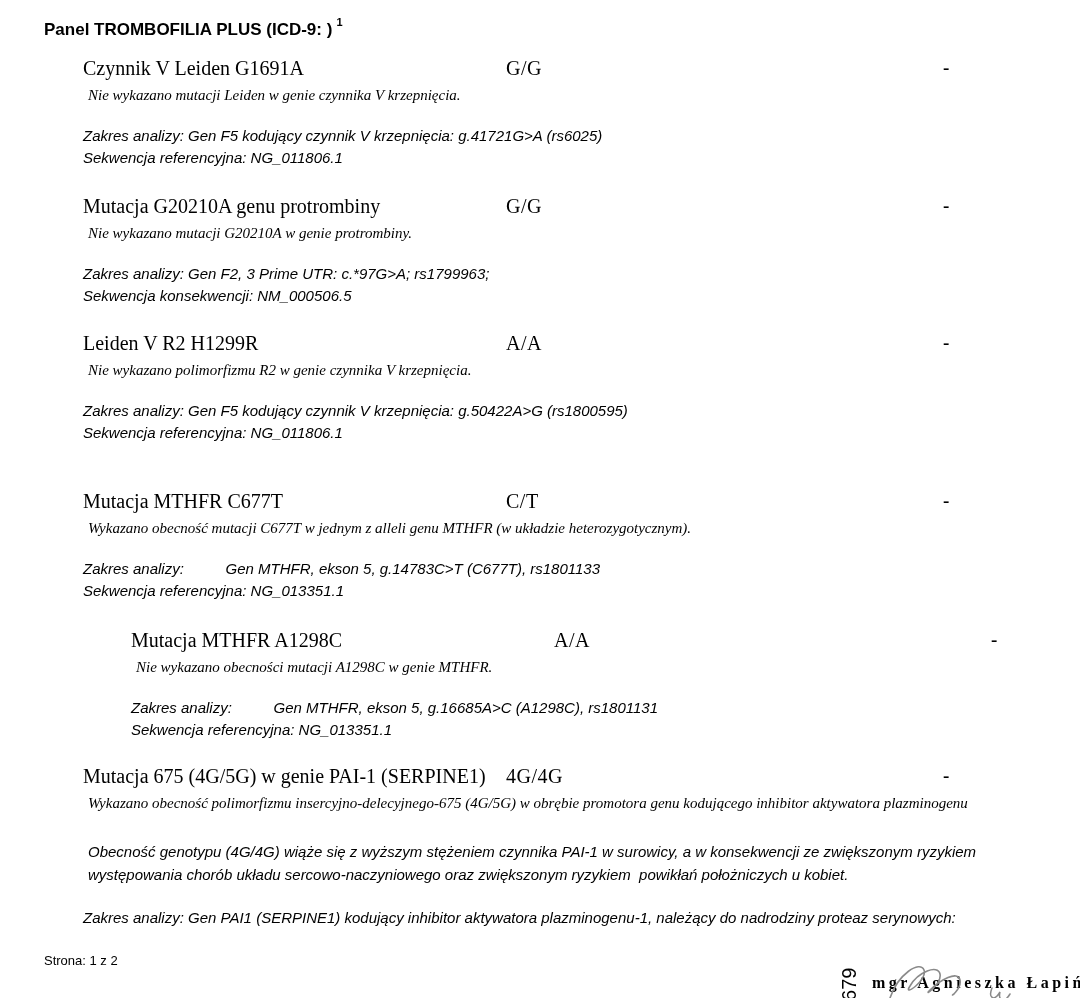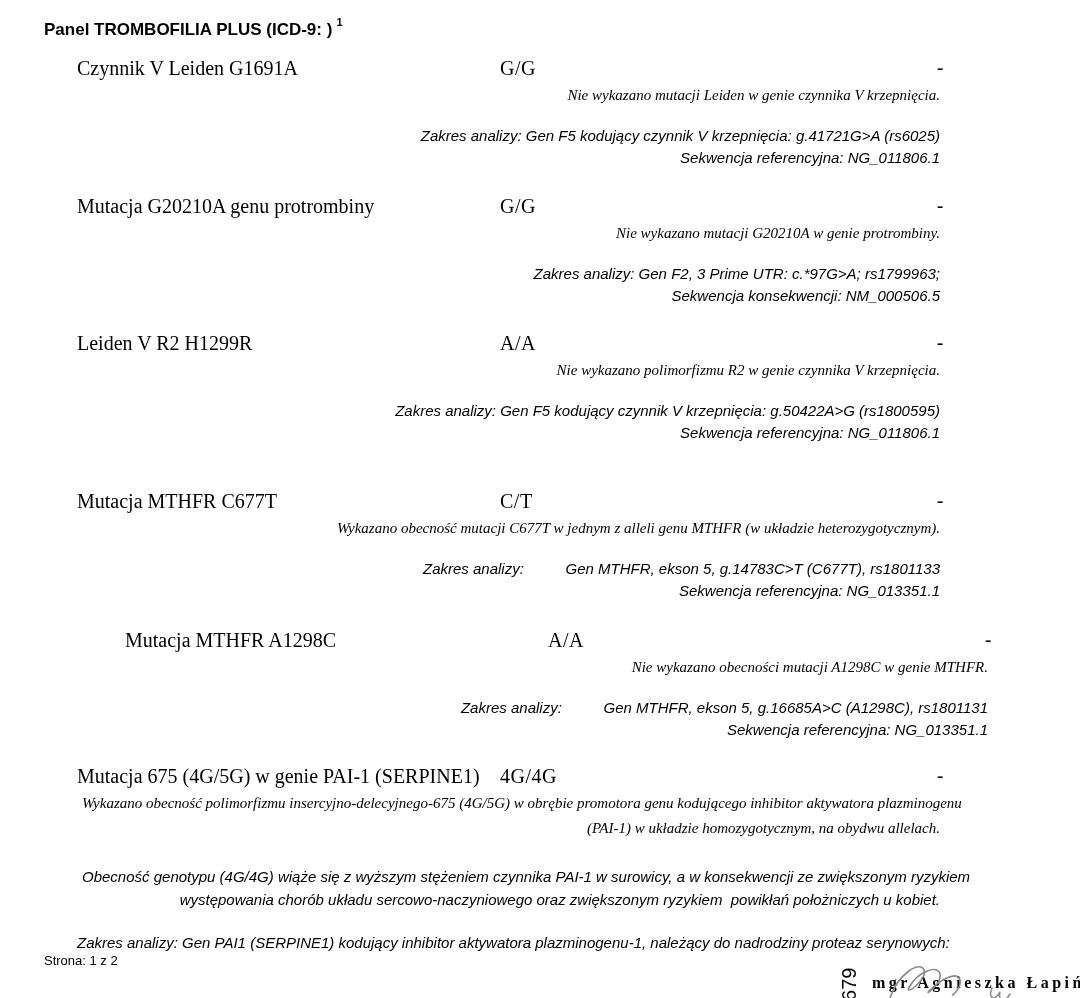--- a/index.html
+++ b/index.html
@@ -4,42 +4,41 @@
 <style>
   html,body { margin:0; padding:0; background:#ffffff; }
   #page {
     position: relative;
     width: 1080px;
     height: 998px;
     background: #ffffff;
     overflow: hidden;
     font-family: "Liberation Sans", sans-serif;
     color: #000;
-    text-align: right;
   }
   
   .panel-header {
     position: absolute;
     left: 44px; top: 18px;
     font-family: "Liberation Sans", sans-serif;
     font-weight: bold;
     font-size: 17px;
     white-space: nowrap;
   }
   .panel-header sup {
     font-weight: bold;
     font-size: 11px;
     position: relative;
     top: -2px;
     margin-left: 4px;
   }
   
   .test-section {
     position: absolute;
-    left: 2px;
+    left: 8px;
     width: 938px;
   }
   .title-row {
     position: relative;
     height: 24px;
     line-height: 24px;
   }
   .test-name {
     position: absolute;
     left: 75px; top: 0;
@@ -211,21 +210,20 @@
     </div>
   </div>
       <div class="test-section has-note" style="top: 764px;">
     <div class="title-row">
       <span class="test-name">Mutacja 675 (4G/5G) w genie PAI-1 (SERPINE1)</span>
       <span class="test-result">4G/4G</span>
       <span class="result-flag">-</span>
     </div>
     <div class="desc-block">
           <div class="desc-line">Wykazano obecność polimorfizmu insercyjno-delecyjnego-675 (4G/5G) w obrębie promotora genu kodującego inhibitor aktywatora plazminogenu</div>
-          <div class="desc-line">(PAI-1) w układzie homozygotycznym, na obydwu allelach.</div>
         </div>
     <div class="note-block">
           <div class="note-line">Obecność genotypu (4G/4G) wiąże się z wyższym stężeniem czynnika PAI-1 w surowicy, a w konsekwencji ze zwiększonym ryzykiem</div>
           <div class="note-line">występowania chorób układu sercowo-naczyniowego oraz zwiększonym ryzykiem  powikłań położniczych u kobiet.</div>
         </div>
     <div class="zakres-block">
       <div class="zakres-line">Zakres analizy: Gen PAI1 (SERPINE1) kodujący inhibitor aktywatora plazminogenu-1, należący do nadrodziny proteaz serynowych:</div>
 
     </div>
   </div>

